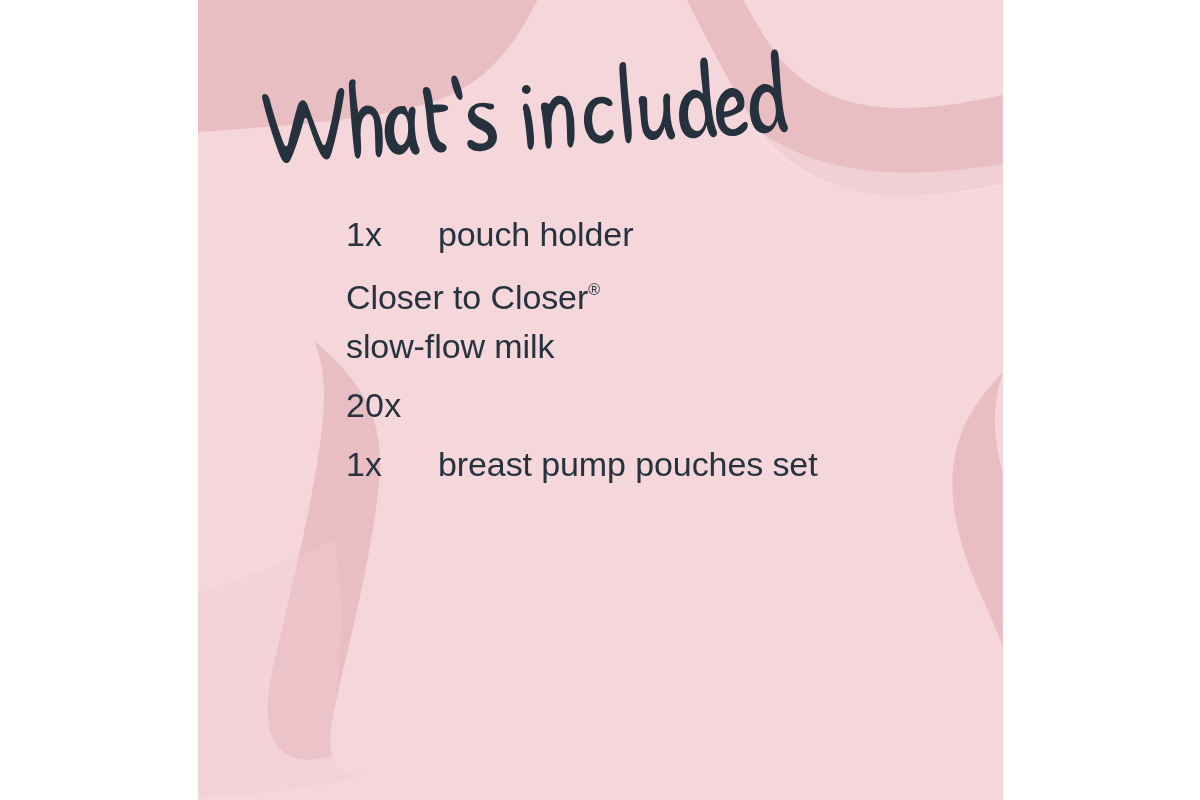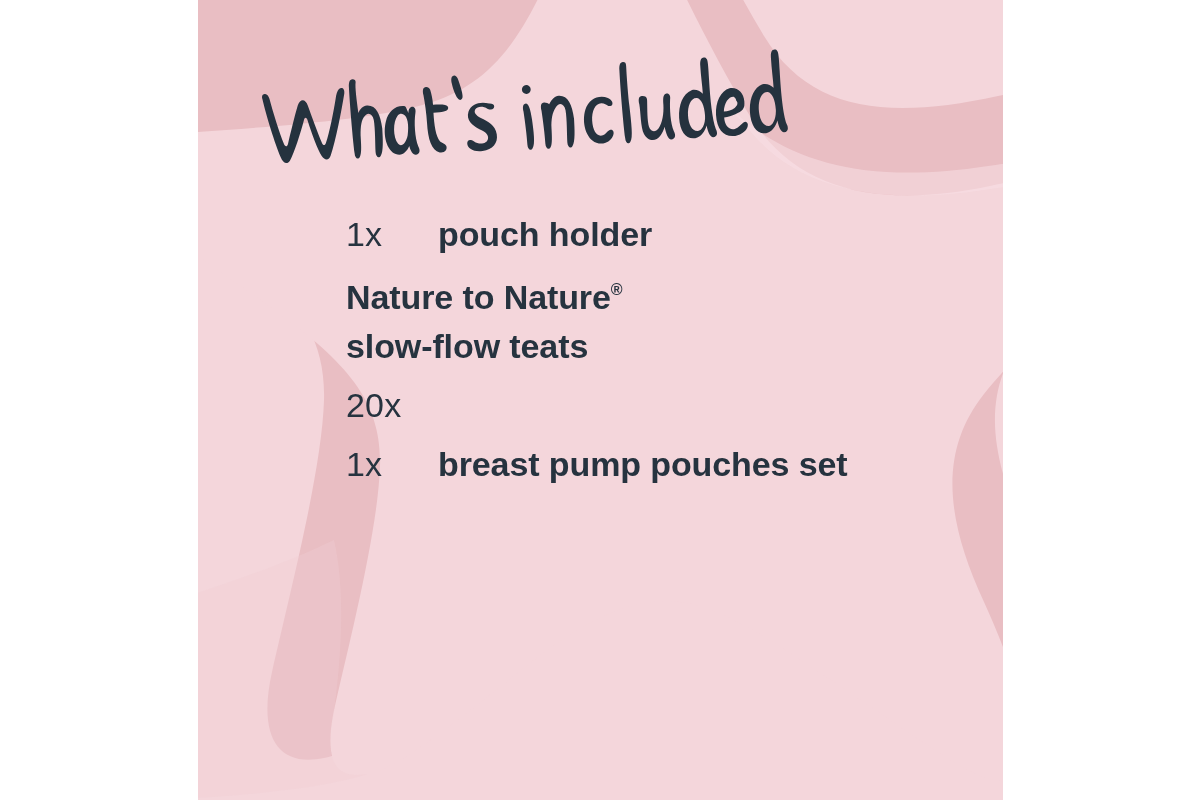--- a/index.html
+++ b/index.html
@@ -85,21 +85,21 @@
     line-height: 49px;
     font-weight: 400;
     letter-spacing: 0.2px;
     white-space: nowrap;
   }
   .desc {
     flex: 1 1 auto;
     color: #26333f;
     font-size: 34px;
     line-height: 49px;
-    font-weight: 700;
+    font-weight: 400;
     letter-spacing: -0.1px;
     white-space: pre-line;
   }
   .desc .reg {
     font-size: 16px;
     vertical-align: 14px;
     letter-spacing: 0;
   }
 
   .row-gap-top { margin-top: 10px; }
@@ -268,21 +268,21 @@
       </div>
 
       <div id="included-list">
 
         <div class="list-row">
           <div class="qty">1x</div>
           <div class="desc">pouch holder</div>
         </div>
 
         <div class="list-row">
-          <div class="desc"><span>Nature to Nature</span><span class="reg">®</span><br><span>slow-flow teats</span></div>
+          <div class="desc"><span>Closer to Closer</span><span class="reg">®</span><br><span>slow-flow milk</span></div>
         </div>
 
         <div class="list-row row-gap-top">
           <div class="qty">20x</div>
         </div>
 
         <div class="list-row row-gap-top">
           <div class="qty">1x</div>
           <div class="desc">breast pump pouches set</div>
         </div>

